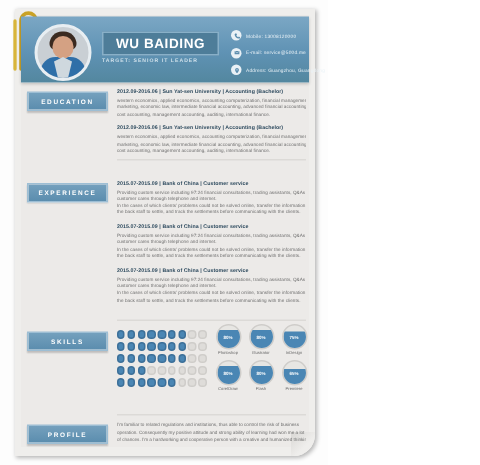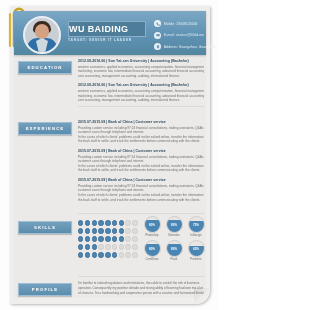--- a/index.html
+++ b/index.html
@@ -41,21 +41,21 @@
     background:#c9cfd4;border:2px solid #e8eef2;overflow:hidden;
   }
   .photo .hair{position:absolute;left:8px;top:3px;width:18px;height:12px;border-radius:9px 9px 4px 4px;background:#3a2a20;}
   .photo .face{position:absolute;left:10px;top:6px;width:14px;height:15px;border-radius:7px;background:#d4a183;}
   .photo .body{position:absolute;left:2px;top:20px;width:30px;height:16px;border-radius:10px 10px 0 0;background:#2f6fa8;}
   .photo .shirt{position:absolute;left:11px;top:20px;width:12px;height:14px;background:#cfd8de;clip-path:polygon(50% 0,100% 22%,78% 100%,22% 100%,0 22%);}
 
   .namebox{
     position:absolute;left:54px;top:10px;width:76px;height:14px;
     background:#4e7d99;border:1px solid #89b0c8;
-    display:flex;align-items:center;justify-content:flex-start;
+    display:flex;align-items:center;justify-content:center;
   }
   .namebox span{
     color:#ffffff;font-size:9px;font-weight:bold;letter-spacing:.4px;white-space:nowrap;
   }
   .target{
     position:absolute;left:54px;top:27px;width:80px;
     color:#cfe0ea;font-size:3.4px;letter-spacing:.7px;font-weight:bold;white-space:nowrap;
   }
 
   .contacts{position:absolute;left:140px;top:8px;width:66px;}

